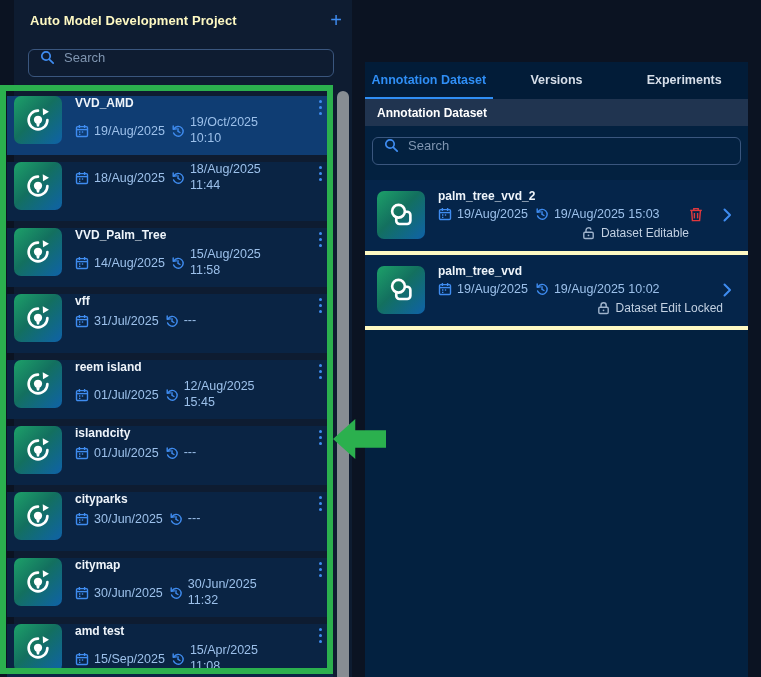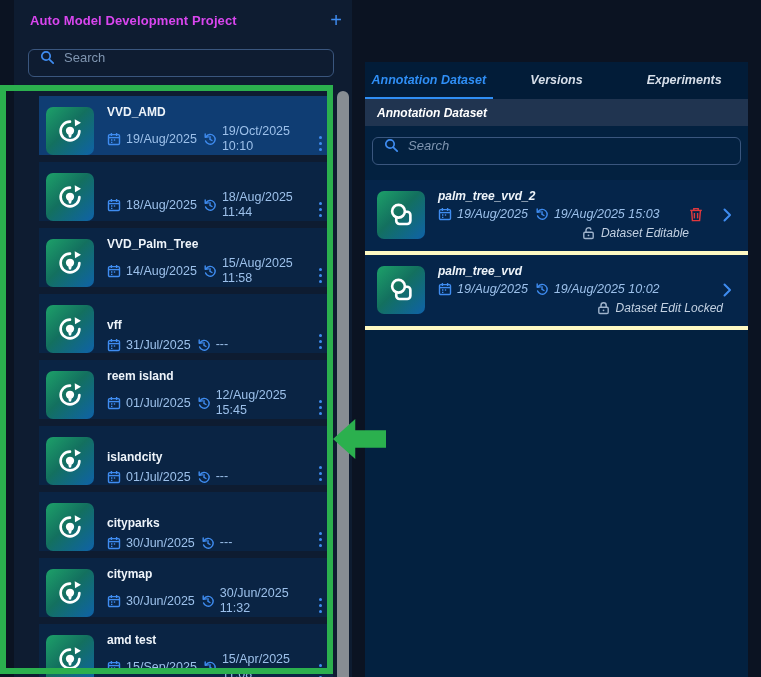--- a/index.html
+++ b/index.html
@@ -5,42 +5,42 @@
   * { margin:0; padding:0; box-sizing:border-box; }
   html,body { width:761px; height:677px; }
   body {
     position:relative; background:#0b1322; overflow:hidden;
     font-family:"Liberation Sans", sans-serif;
   }
   
   .left-panel { position:absolute; left:14px; top:0; width:338px; height:677px; background:#0e1c31; }
   .lp-header { position:absolute; left:16px; right:10px; top:9px; height:22px;
                display:flex; justify-content:space-between; align-items:center; }
-  .lp-title { color:#d946ef; font-size:13px; font-weight:bold; letter-spacing:.1px; }
+  .lp-title { color:#fef9c3; font-size:13px; font-weight:bold; letter-spacing:.1px; }
   .plus-btn { color:#3f8cf0; font-size:20px; font-weight:normal; cursor:pointer; line-height:18px; }
   .searchbox { border:1px solid #3a567e; border-radius:6px; height:28px;
                display:flex; align-items:flex-start; gap:9px; padding:0 11px; }
   .lp-search { position:absolute; left:14px; top:49px; width:306px; }
   .search-ph { color:#7f95b0; font-size:13px; }
   .project-list { position:absolute; left:-7px; top:96px; width:326px; }
   .project-row { height:59px; margin-bottom:7px; background:#0a2444;
-                 display:flex; align-items:flex-end; padding:0 9px 0 7px;margin-left:32px; }
+                 display:flex; align-items:flex-start; padding:0 9px 0 7px; }
   .project-row.selected { background:#0f3d73; }
   .sq-icon { width:48px; height:48px; min-width:48px; border-radius:7px;
              background:linear-gradient(135deg,#1da169 0%,#13705f 45%,#0f62a8 100%);
              display:flex; align-items:center; justify-content:center; }
   .p-info { margin-left:13px; flex:1; }
   .p-name { color:#eef4fa; font-size:12px; font-weight:bold; margin-bottom:5px; }
   .p-meta { display:flex; align-items:center; gap:6px; color:#9cc0ea; font-size:12.5px; }
   .meta-chunk { display:flex; align-items:center; gap:5px; }
   .p-time { width:93px; line-height:1.25; }
   .kebab { display:flex; flex-direction:column; gap:3px; padding:4px 2px; cursor:pointer; }
   .kebab i { width:3px; height:3px; border-radius:50%; background:#3f8cf0; display:block; }
   
-  .right-panel { position:absolute; left:365px; top:62px; width:383px; height:615px; background:#032140;font-style:italic; }
+  .right-panel { position:absolute; left:365px; top:62px; width:383px; height:615px; background:#032140; }
   .tabs { height:37px; display:flex; background:#021c38; }
   .tab { flex:1; display:flex; align-items:center; justify-content:center;
          color:#d6dee9; font-size:12.5px; font-weight:bold; cursor:pointer;
          border-bottom:2px solid transparent; }
   .tab.active { color:#2f8ef5; border-bottom:2px solid #2f8ef5; }
   .section-bar { height:27px; background:#203450; color:#fff; font-weight:bold; font-size:12px;
                  display:flex; align-items:center; padding-left:12px; }
   .rp-search { margin:11px 7px 0 7px; }
   .dataset-list { margin-top:15px; }
   .dataset-row { display:flex; align-items:center; padding:9px 12px 11px 12px;

